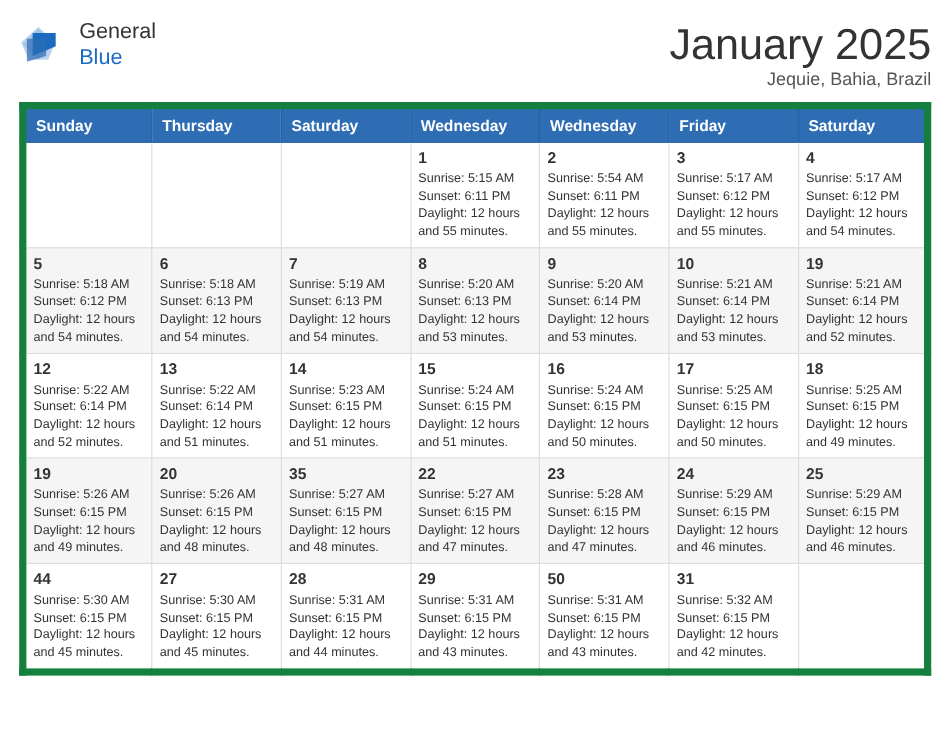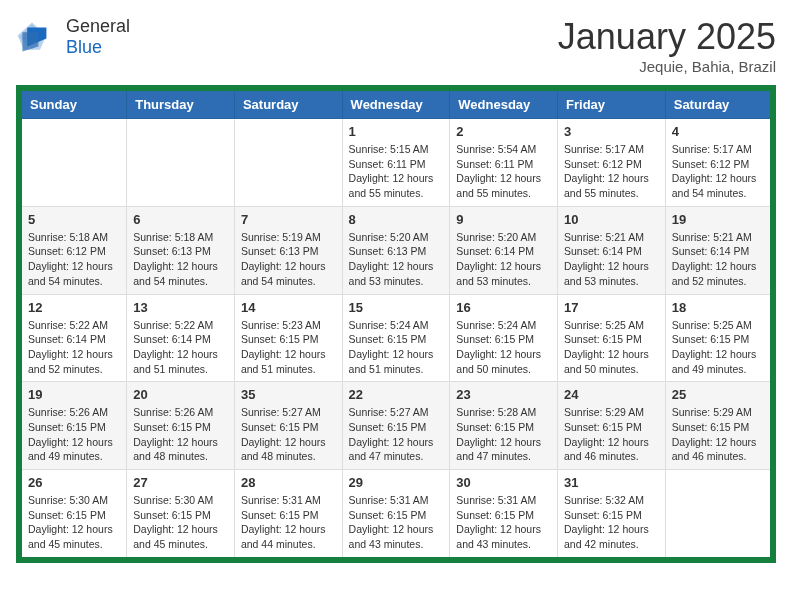--- a/index.html
+++ b/index.html
@@ -304,21 +304,21 @@
         <td>
           <span class="day-number">25</span>
           <div class="day-info" style="white-space: pre-line;">Sunrise: 5:29 AM
 Sunset: 6:15 PM
 Daylight: 12 hours
 and 46 minutes.</div>
         </td>
       </tr>
       <tr>
         <td>
-          <span class="day-number">26</span>
+          <span class="day-number">44</span>
           <div class="day-info" style="white-space: pre-line;">Sunrise: 5:30 AM
 Sunset: 6:15 PM
 Daylight: 12 hours
 and 45 minutes.</div>
         </td>
         <td>
           <span class="day-number">27</span>
           <div class="day-info" style="white-space: pre-line;">Sunrise: 5:30 AM
 Sunset: 6:15 PM
 Daylight: 12 hours
@@ -332,21 +332,21 @@
 and 44 minutes.</div>
         </td>
         <td>
           <span class="day-number">29</span>
           <div class="day-info" style="white-space: pre-line;">Sunrise: 5:31 AM
 Sunset: 6:15 PM
 Daylight: 12 hours
 and 43 minutes.</div>
         </td>
         <td>
-          <span class="day-number">30</span>
+          <span class="day-number">50</span>
           <div class="day-info" style="white-space: pre-line;">Sunrise: 5:31 AM
 Sunset: 6:15 PM
 Daylight: 12 hours
 and 43 minutes.</div>
         </td>
         <td>
           <span class="day-number">31</span>
           <div class="day-info" style="white-space: pre-line;">Sunrise: 5:32 AM
 Sunset: 6:15 PM
 Daylight: 12 hours

